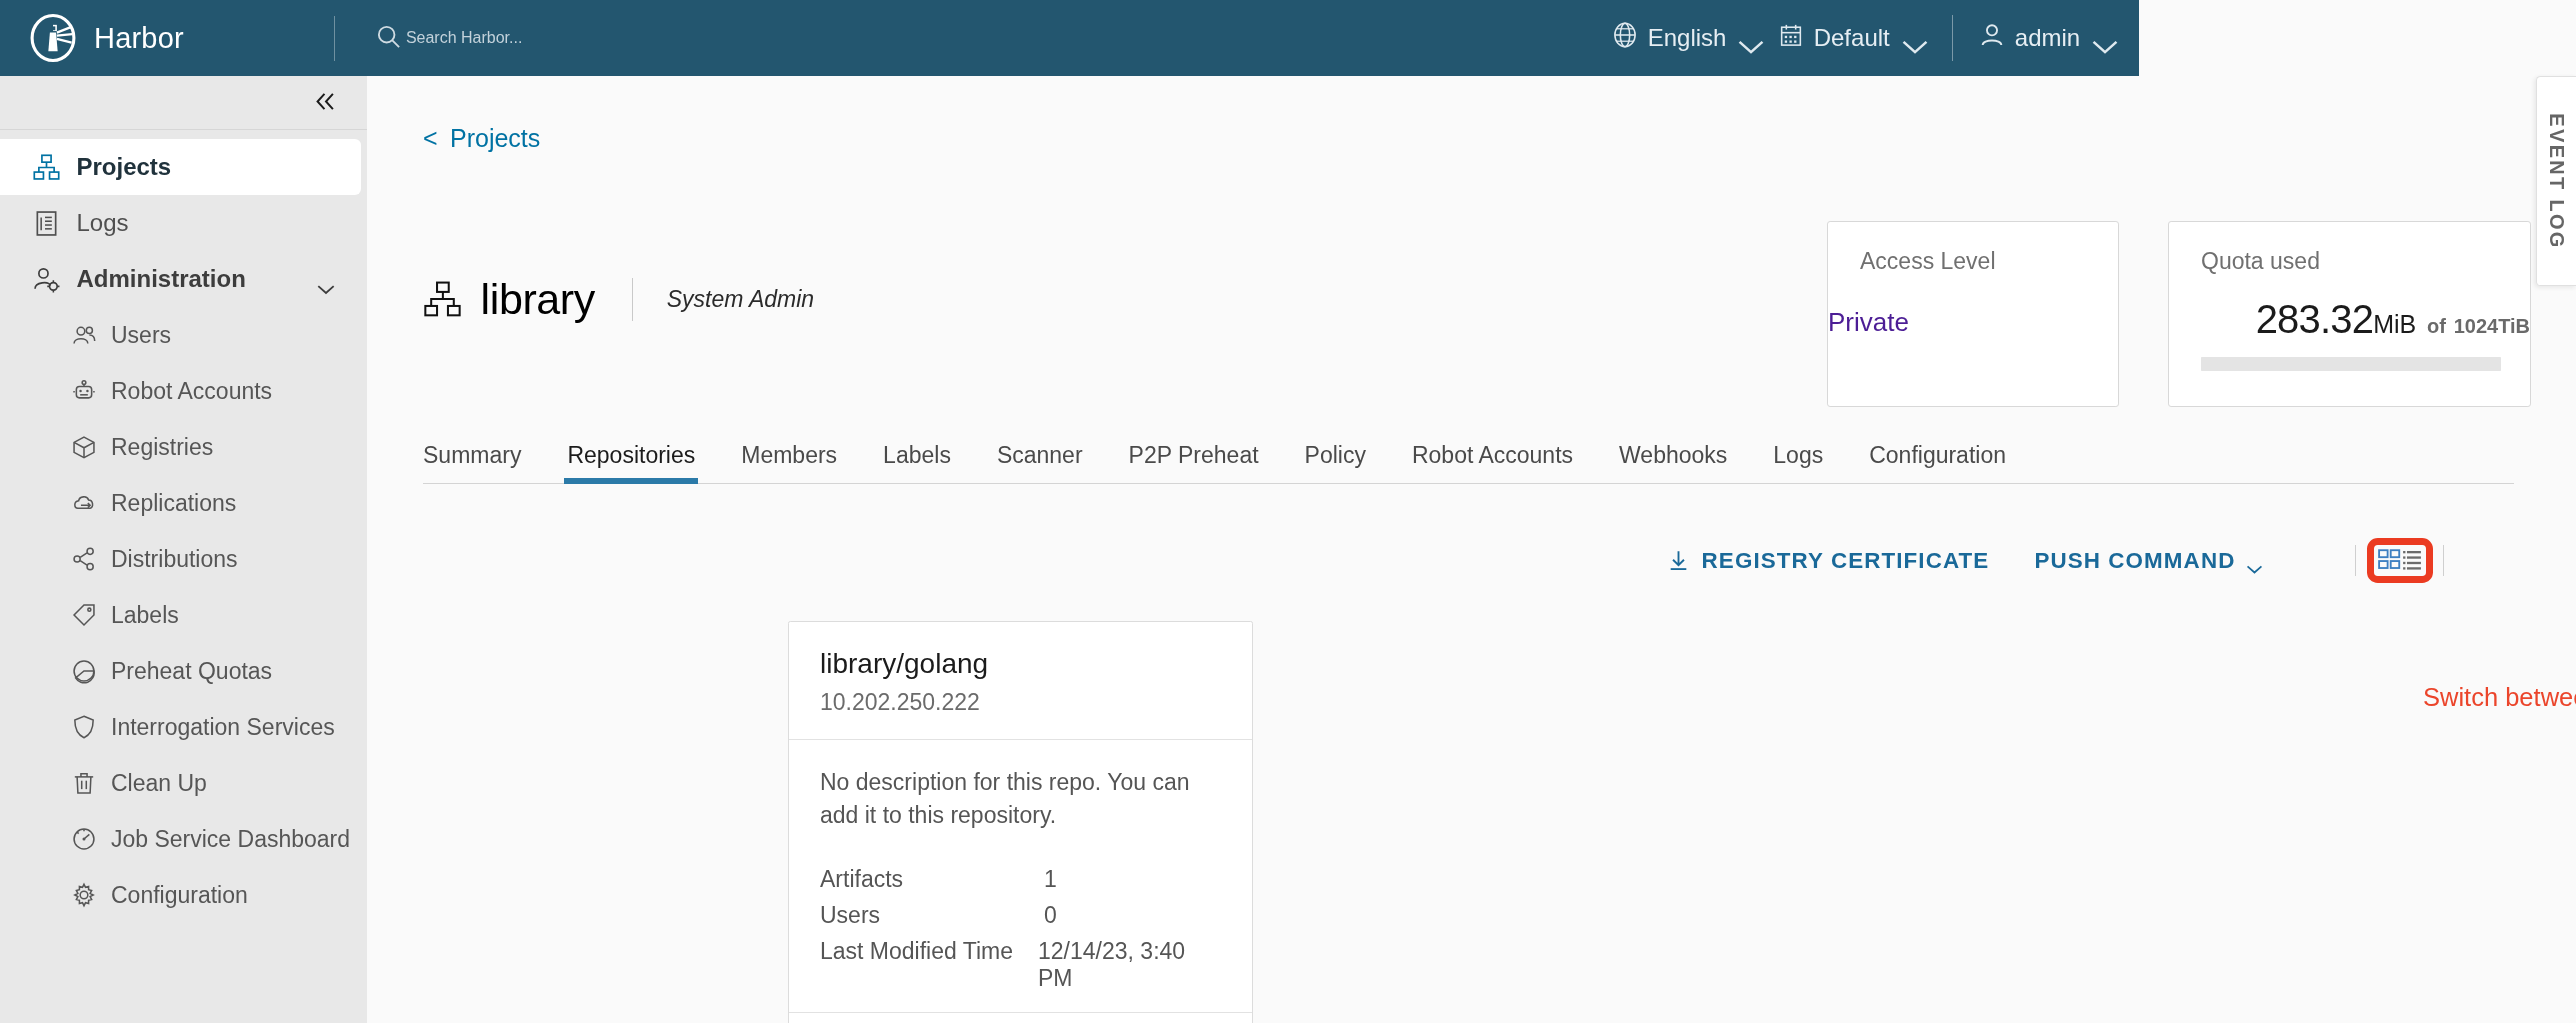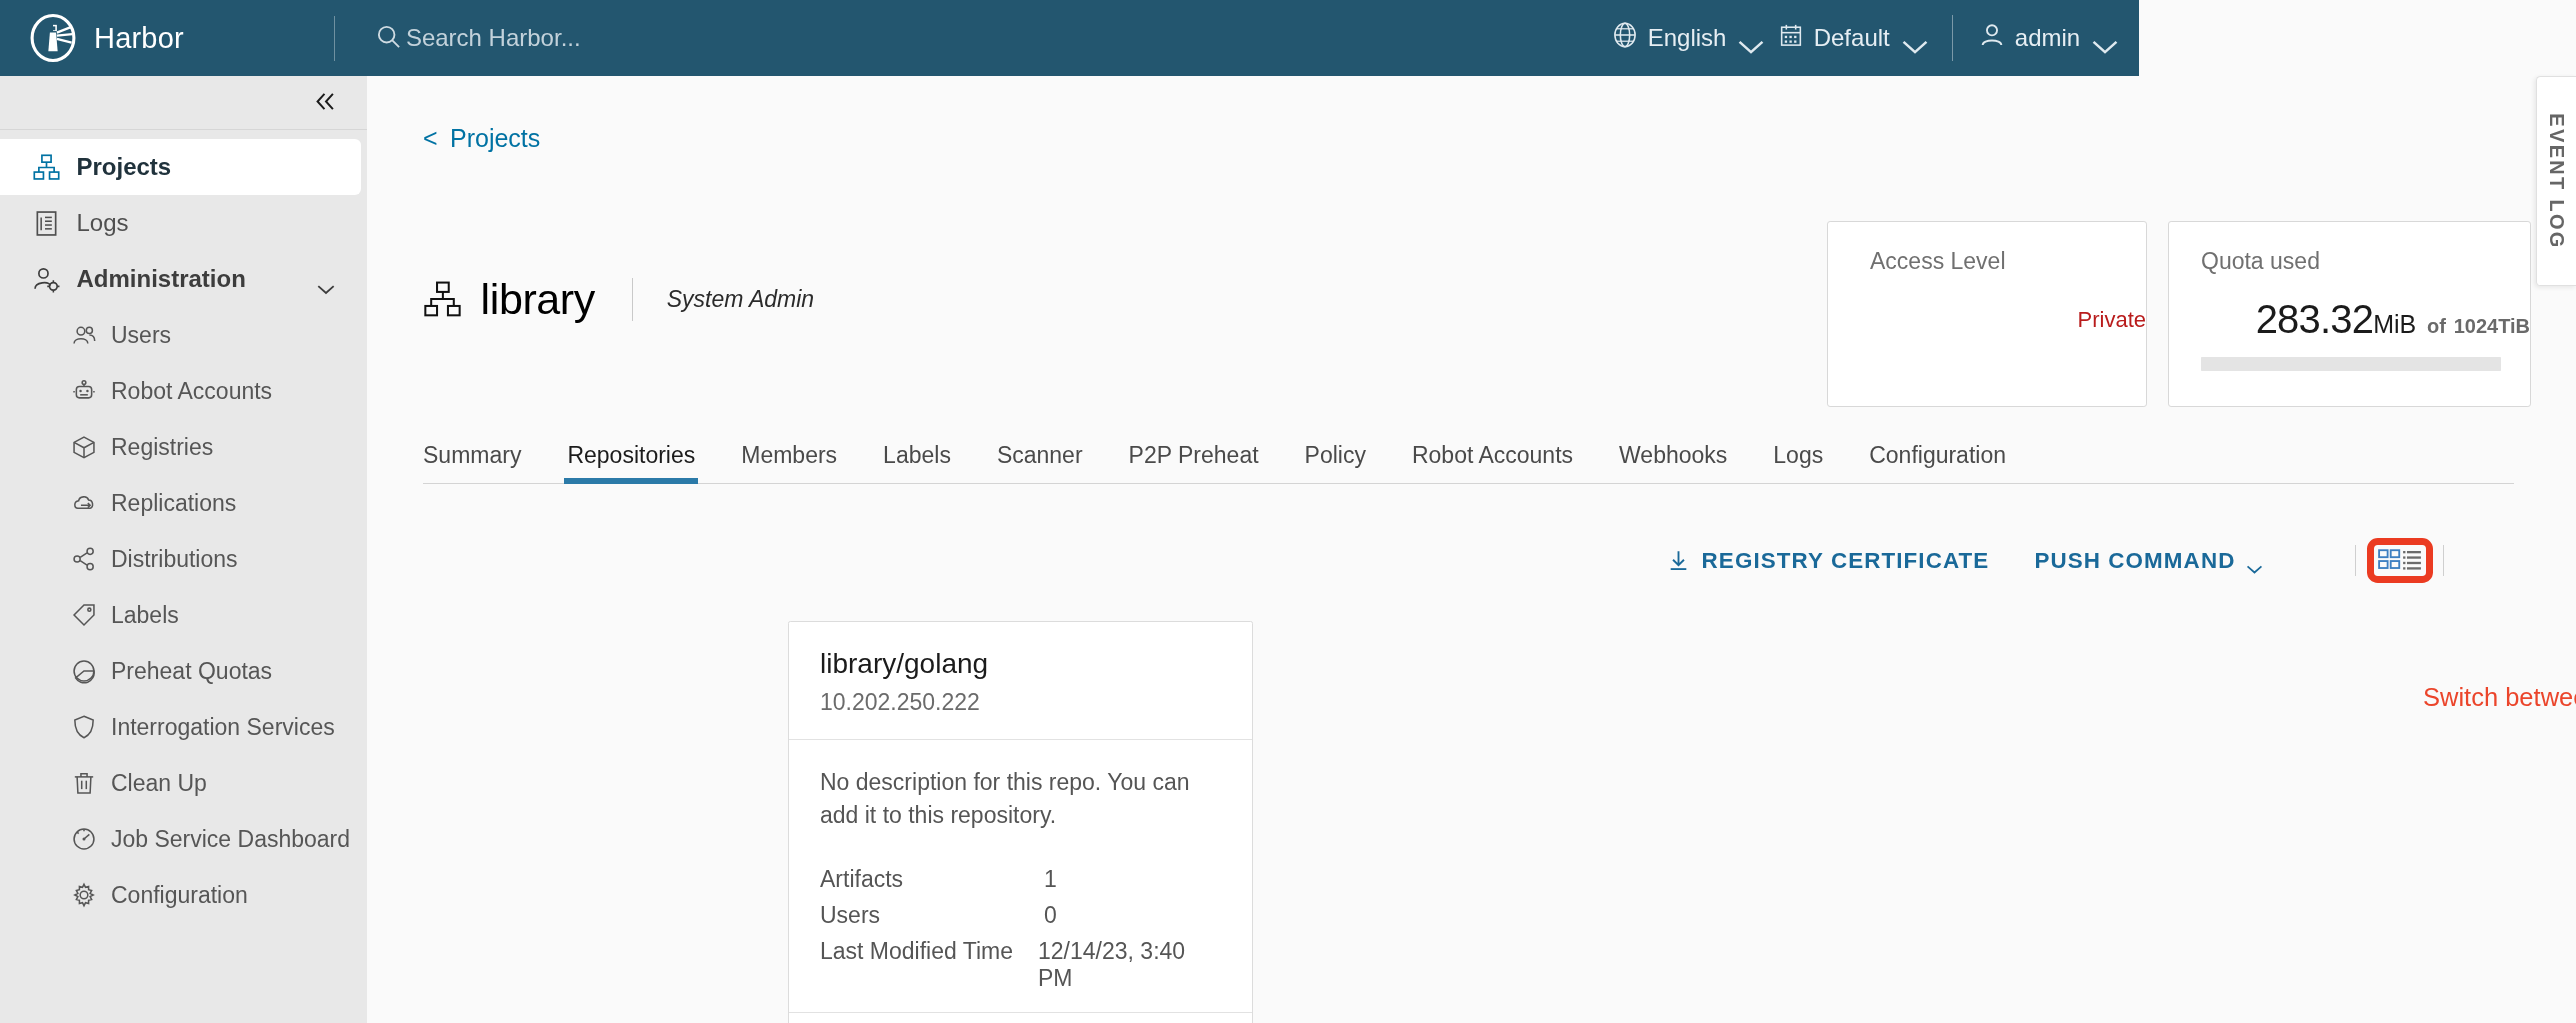--- a/index.html
+++ b/index.html
@@ -17,21 +17,21 @@
     color: #ffffff;
   }
   .brand { display: flex; align-items: center; padding-left: 29px; width: 334px; }
   .brand-logo { width: 48px; height: 48px; flex: 0 0 48px; }
   .brand-title { font-size: 29px; font-weight: 400; margin-left: 17px; letter-spacing: 0.2px; color:#fff; }
   .hdr-sep { width: 0.8px; height: 45px; background: rgba(255,255,255,.35); }
   .search-box { display: flex; align-items: center; margin-left: 40px; }
   .search-box svg { width: 28px; height: 28px; flex:0 0 28px; }
   .search-input {
     background: transparent; border: none; outline: none;
-    color: #cfdbe2; font-size: 24px; font-family: "Liberation Sans", sans-serif;
+    color: #cfdbe2; font-size: 16px; font-family: "Liberation Sans", sans-serif;
     margin-left: 3.1px; width: 402px;
   }
   .search-input::placeholder { color: #c3d2db; opacity: 1; }
   .hdr-right { margin-left: auto; display: flex; align-items: center; padding-right: 31px; }
   .hdr-item { display: flex; align-items: center; margin-left: 23px; font-size: 24px; color: #e6eef3; white-space: nowrap; }
   .hdr-item svg { width: 28px; height: 28px; flex: 0 0 28px; margin-right: 8.5px; }
   .caret { margin-left: 10.8px; width: 17px; height: 10.8px; flex: 0 0 17px; }
   .hdr-divider { width: 0.8px; height: 46px; background: rgba(255,255,255,.4); margin: 0 26px 0 34px; }
 
   
@@ -79,24 +79,24 @@
   .title-row { position: absolute; top: 199px; left: 56px; display: flex; align-items: center; }
   .title-icon { width: 39px; height: 37px; margin-right: 18.6px; }
   .proj-title { font-size: 43px; font-weight: 400; color: #000; letter-spacing: -0.4px; }
   .title-sep { width: 0.8px; height: 43px; background: #c9c9c9; margin: 0 34px 0 37px; }
   .role-label { font-size: 23px; font-style: italic; color: #2b2b2b; }
 
   
   .stat-card {
     position: absolute; background: #fff; border: 0.8px solid #d8d8d8; border-radius: 3.1px;
   }
-  #access-card { top: 145px; left: 1460px; width: 320px; height: 186px; padding-left: 10px; }
+  #access-card { top: 145px; left: 1460px; width: 292px; height: 186px; }
   #quota-card  { top: 145px; left: 1801px; width: 363px; height: 186px; }
   .stat-label { font-size: 23px; color: #707070; padding: 26px 0 0 32px; }
-  .access-value { font-size: 22px; color: #b91c1c; text-align: right; margin-top: 32px; }
+  .access-value { font-size: 26px; color: #4c1d95; text-align: left; margin-top: 32px; }
   .quota-line { display: flex; align-items: baseline; padding: 21.6px 0 0 32px; justify-content: flex-end; }
   .quota-num { font-size: 40px; color: #1b1b1b; letter-spacing: -0.8px; }
   .quota-unit { font-size: 25px; color: #1b1b1b; }
   .quota-of { font-size: 20px; color: #6a6a6a; font-weight: 600; margin-left: 10.8px; }
   .quota-total { font-size: 20px; color: #6a6a6a; font-weight: 600; }
   .quota-bar { margin: 15.5px 0 0 32px; width: 300px; height: 14px; background: #e4e4e4; border-radius: 0.8px; }
   .quota-bar > i { display: block; height: 100%; background: #60b515; border-radius: 0.8px; }
 
   
   .tabs {

